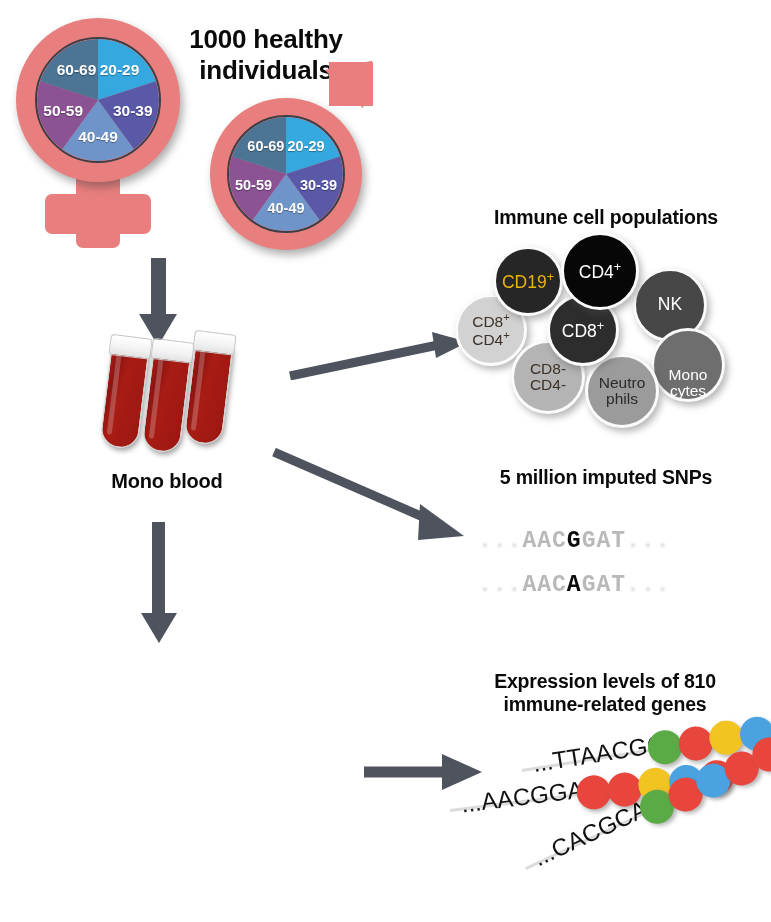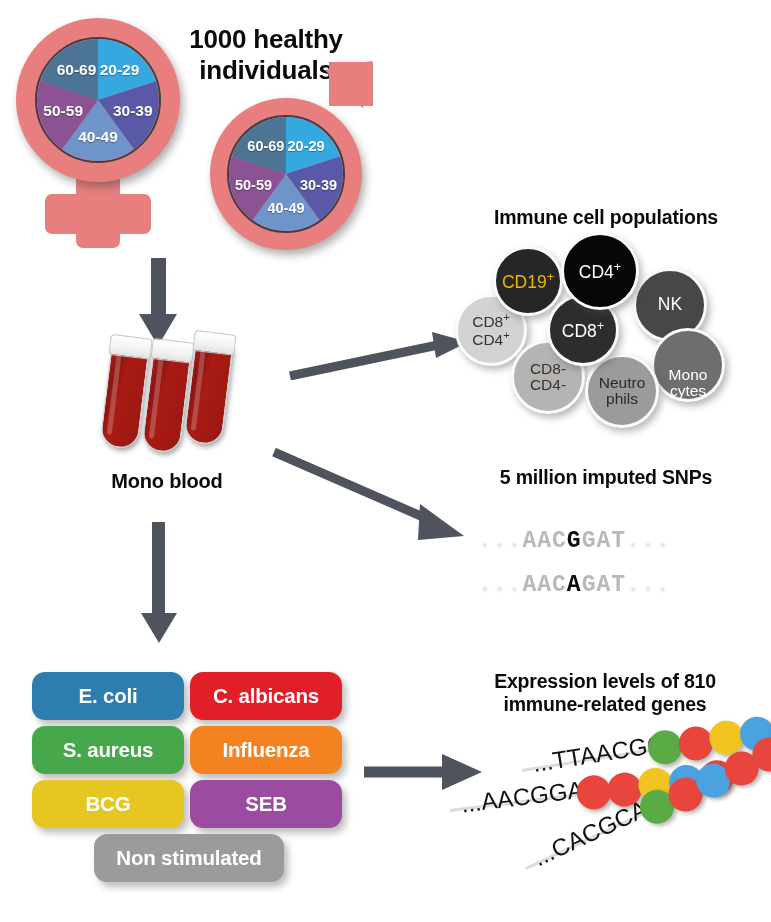--- a/index.html
+++ b/index.html
@@ -287,29 +287,20 @@
   <div class="abs heading" id="title-snp">5 million imputed SNPs</div>
   <div class="abs" id="snps">
     <div class="snp-row" id="snp-row-1">
       <span class="snp-faint">...</span><span class="snp-dim">AAC</span><span class="snp-hi">G</span><span class="snp-dim">GAT</span><span class="snp-faint">...</span>
     </div>
     <div class="snp-row" id="snp-row-2">
       <span class="snp-faint">...</span><span class="snp-dim">AAC</span><span class="snp-hi">A</span><span class="snp-dim">GAT</span><span class="snp-faint">...</span>
     </div>
   </div>
 
-  <div class="abs" id="stimuli">
-      <div class="pill" style="left: 0px; top: 0px; width: 152px; height: 48px; background: rgb(46, 125, 176);">E. coli</div>
-      <div class="pill" style="left: 158px; top: 0px; width: 152px; height: 48px; background: rgb(224, 31, 38);">C. albicans</div>
-      <div class="pill" style="left: 0px; top: 54px; width: 152px; height: 48px; background: rgb(70, 168, 75);">S. aureus</div>
-      <div class="pill" style="left: 158px; top: 54px; width: 152px; height: 48px; background: rgb(245, 130, 32);">Influenza</div>
-      <div class="pill" style="left: 0px; top: 108px; width: 152px; height: 48px; background: rgb(230, 199, 34);">BCG</div>
-      <div class="pill" style="left: 158px; top: 108px; width: 152px; height: 48px; background: rgb(155, 76, 160);">SEB</div>
-      <div class="pill" style="left: 62px; top: 162px; width: 190px; height: 48px; background: rgb(155, 155, 155);">Non stimulated</div>
-    </div>
 
   <div class="abs heading" id="title-expr">Expression levels of 810 immune-related genes</div>
   <div class="abs" id="expr">
       <div class="strand" style="left: 72px; top: 0px; transform: rotate(-9deg); transform-origin: 0px 50%;">
         <div class="strand-line"></div>
         <div class="strand-text">...TTAACGG</div>
         <div class="nuc" style="left: 128px; top: 5px; background: rgb(90, 171, 70);"></div>
         <div class="nuc" style="left: 159px; top: 6px; background: rgb(232, 70, 60);"></div>
         <div class="nuc" style="left: 190px; top: 5px; background: rgb(242, 196, 34);"></div>
         <div class="nuc" style="left: 221px; top: 6px; background: rgb(74, 163, 224);"></div>

